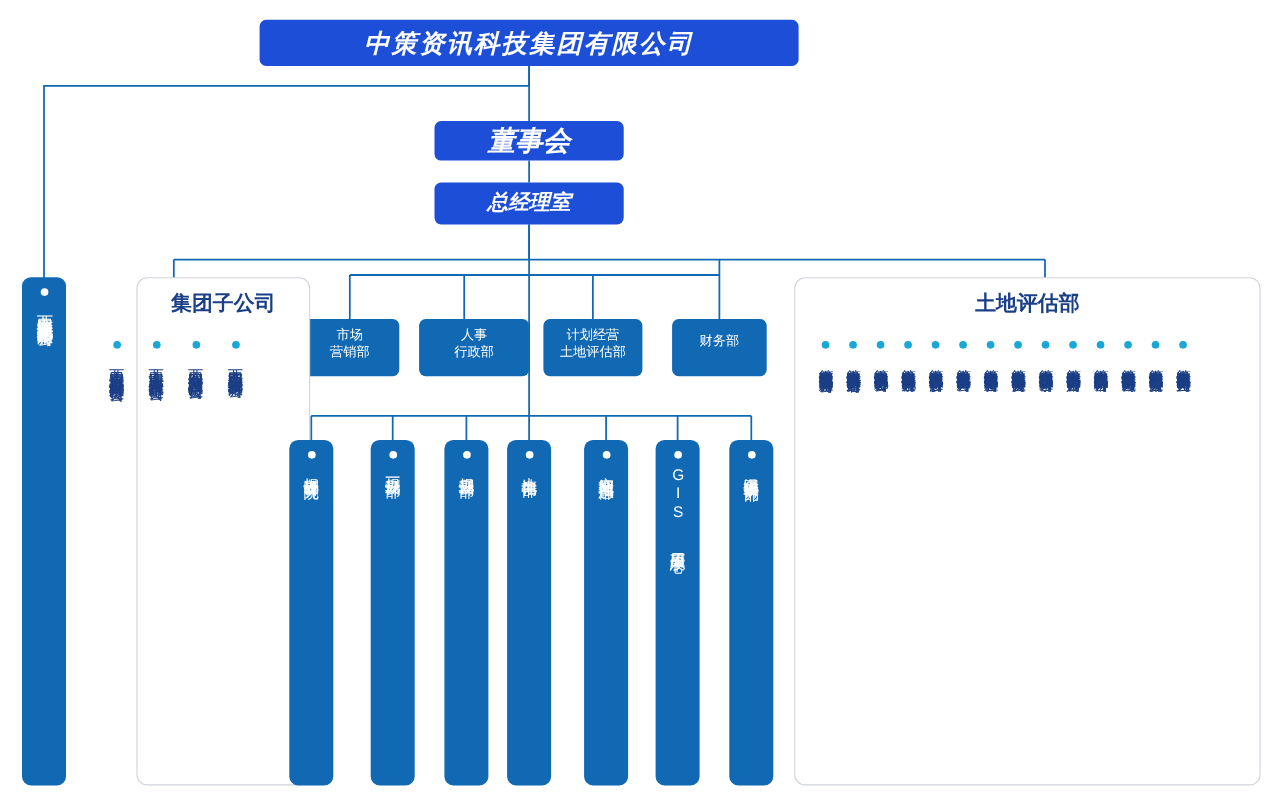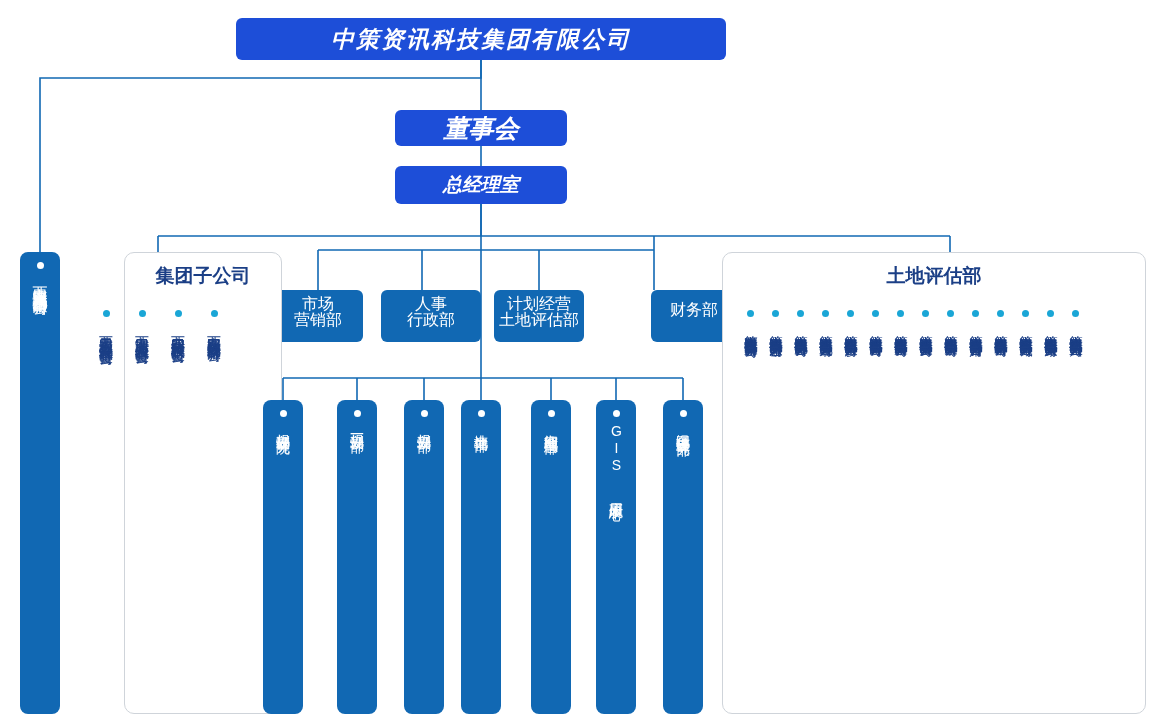--- a/index.html
+++ b/index.html
@@ -9,25 +9,25 @@
 
   .node{position:absolute;box-sizing:border-box;background:#1168b3;color:#fff;text-align:center;}
   .top{border-radius:8px;background:#1d4ed8;font-weight:bold;font-style:italic;}
 
   
   #root{left:236px;top:18px;width:490px;height:42px;line-height:42px;font-size:23px;letter-spacing:2px;border-radius:6px;}
   #board{left:395px;top:110px;width:172px;height:36px;line-height:36px;font-size:25px;border-radius:6px;font-weight:bold;}
   #gm{left:395px;top:166px;width:172px;height:38px;line-height:38px;font-size:19px;border-radius:6px;font-weight:bold;}
 
   
-  .dept{border-radius:6px;font-size:16px;line-height:16px;padding-top:6px;}
+  .dept{border-radius:6px;font-size:12px;line-height:16px;padding-top:6px;}
   #d1{left:273px;top:290px;width:90px;height:52px;}
   #d2{left:381px;top:290px;width:100px;height:52px;}
   #d3{left:494px;top:290px;width:90px;height:52px;text-align:center;}
-  #d4{left:611px;top:290px;width:86px;height:52px;line-height:40px;padding-top:0;margin-left:40px;}
+  #d4{left:611px;top:290px;width:86px;height:52px;line-height:40px;padding-top:0;}
 
   
   .panel{position:absolute;box-sizing:border-box;border:1px solid #cfd4da;border-radius:10px;background:#fff;}
   #panelLeft{left:80px;top:252px;width:158px;height:462px;margin-left:44px;}
   #panelRight{left:722px;top:252px;width:424px;height:462px;}
   .panel-title{position:absolute;width:100%;text-align:center;top:10px;font-size:19px;font-weight:bold;color:#1b3f86;}
 
   
   .vcap{border-radius:8px;display:flex;flex-direction:column;align-items:center;padding-top:10px;}
   .vcap .dot{width:7px;height:7px;border-radius:50%;background:#fff;margin-bottom:6px;flex:0 0 auto;}

